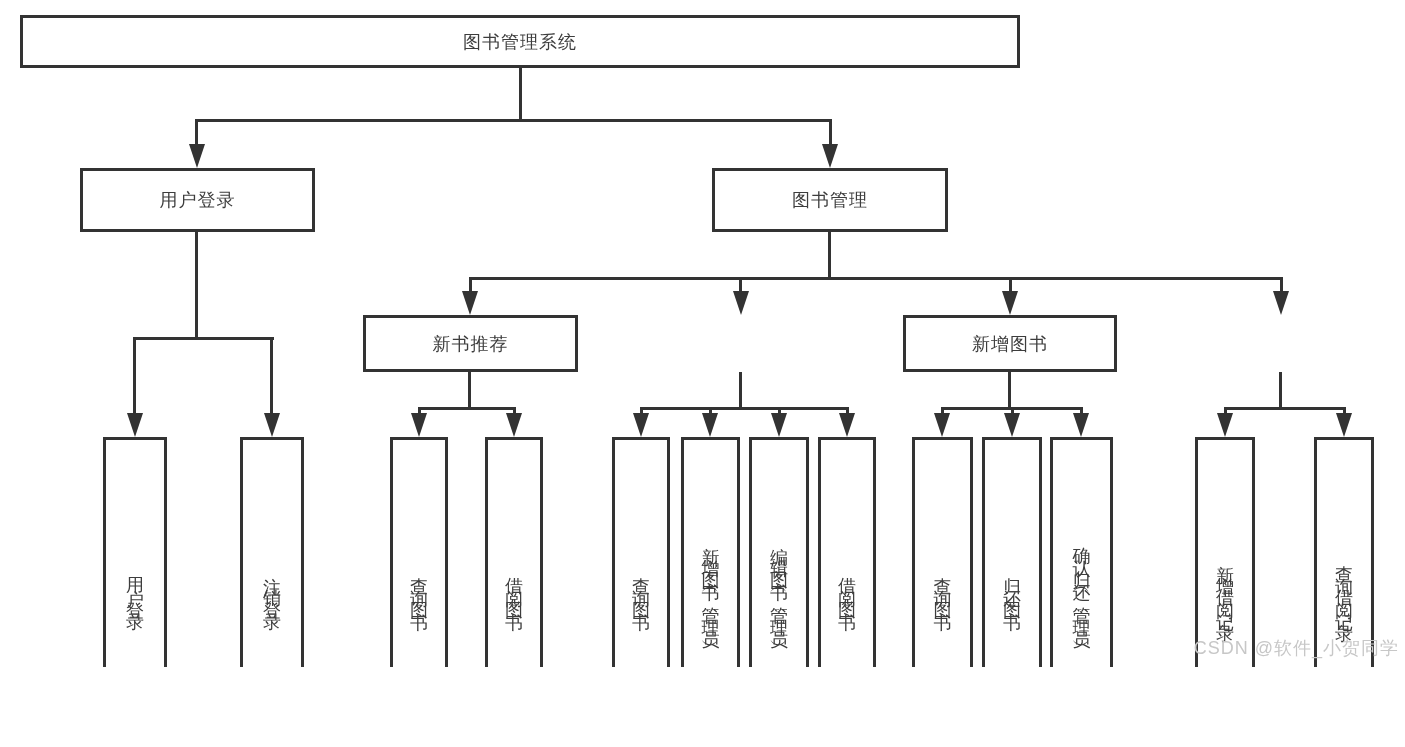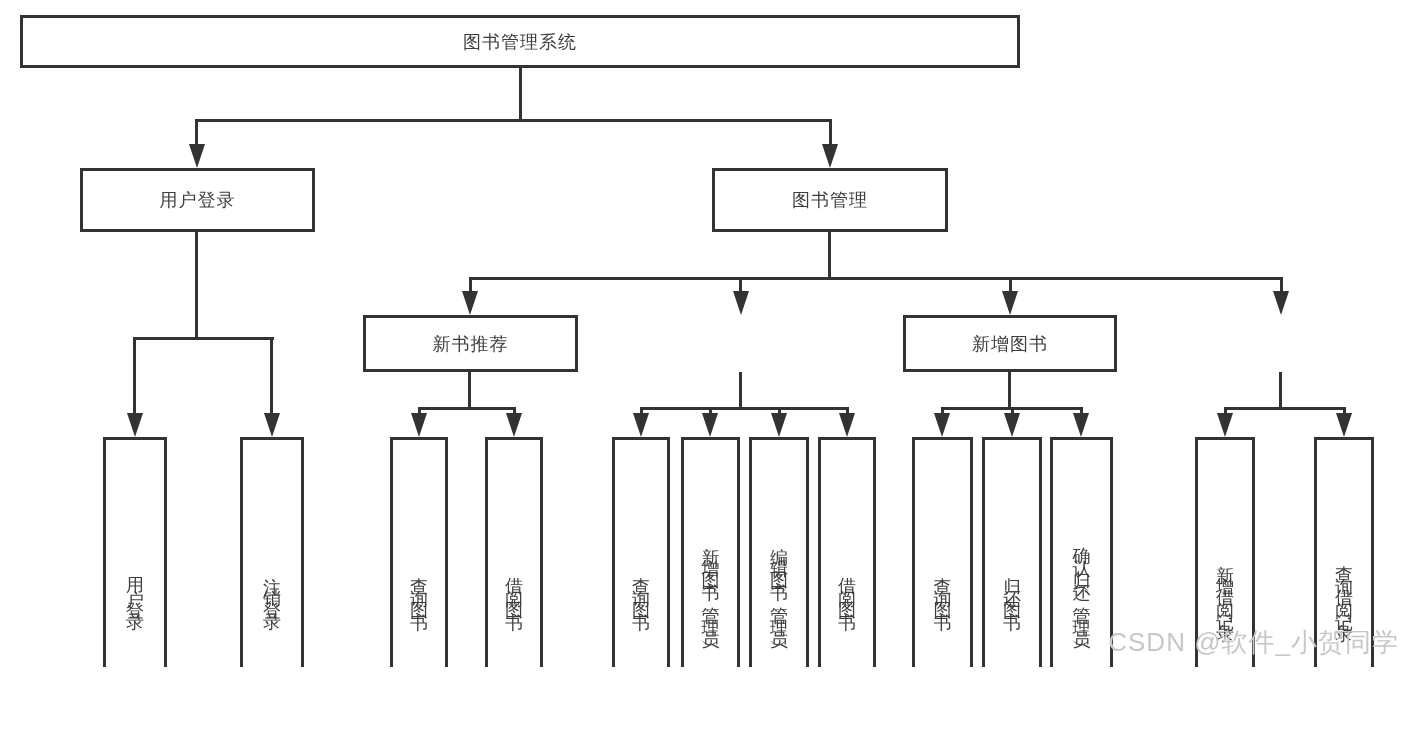--- a/index.html
+++ b/index.html
@@ -60,21 +60,21 @@
     height: 0;
     border-left: 8px solid transparent;
     border-right: 8px solid transparent;
     border-top: 24px solid var(--line);
     z-index: 1;
   }
   .watermark {
     position: absolute;
     right: 6px;
     bottom: 7px;
-    font-size: 26px;
+    font-size: 18px;
     color: var(--watermark);
     letter-spacing: 1px;
     z-index: 5;
     white-space: nowrap;
   }
 </style>
 </head>
 <body>
 
 <div class="canvas">

